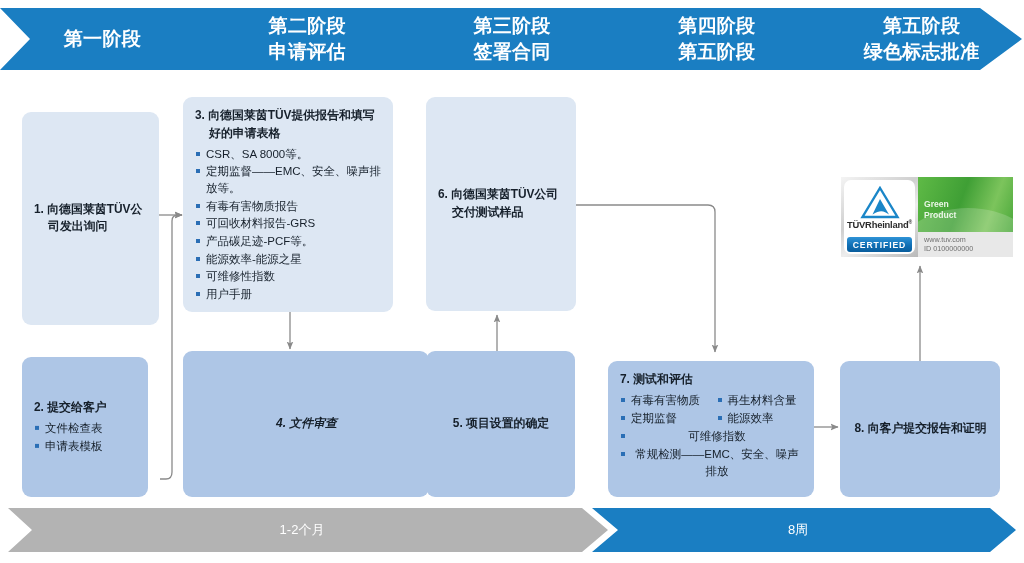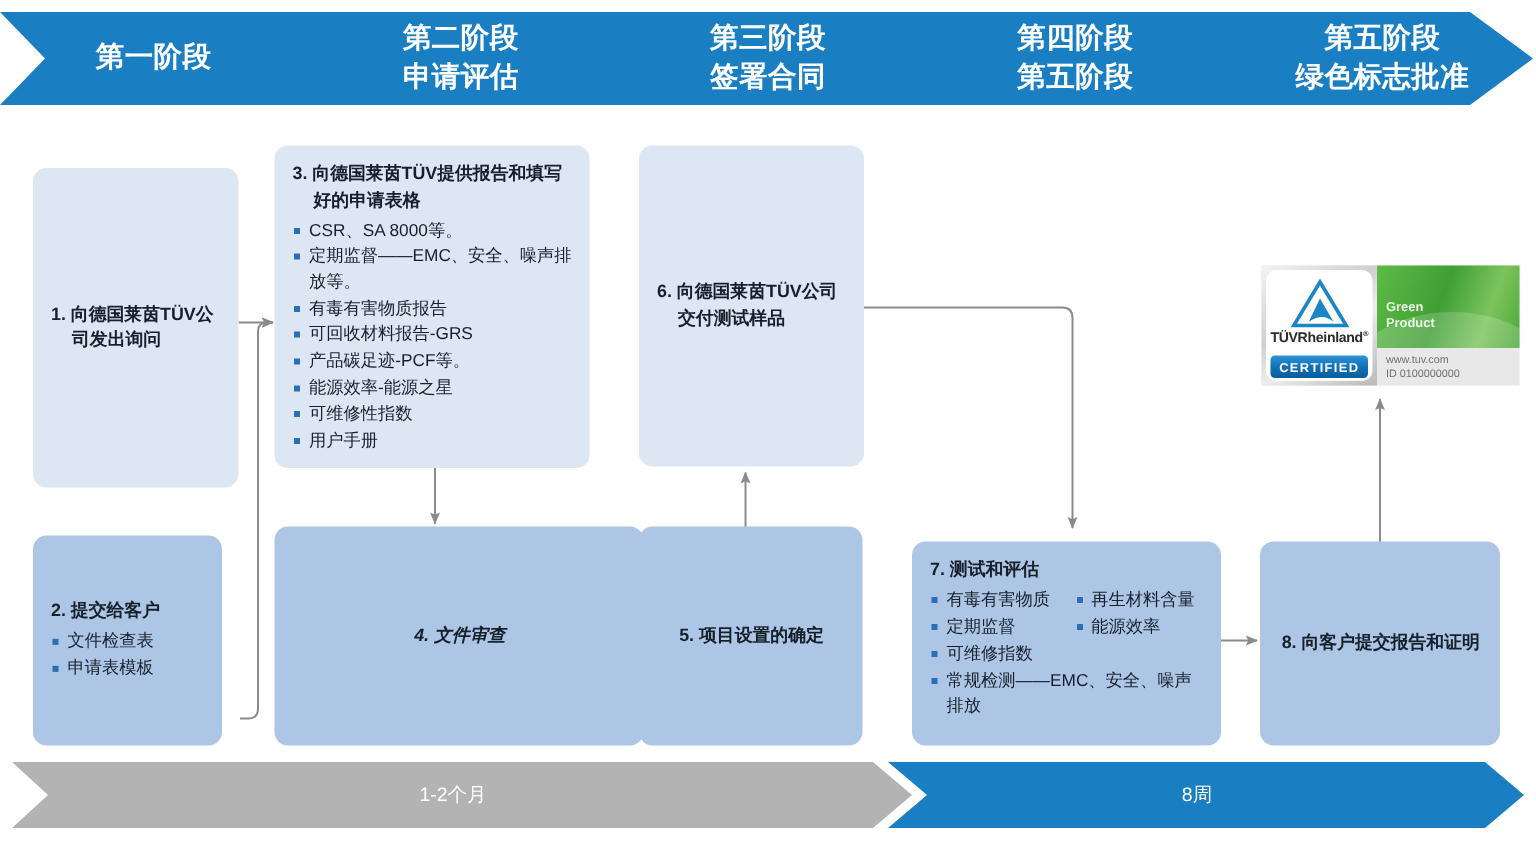--- a/index.html
+++ b/index.html
@@ -270,21 +270,21 @@
 
   <div class="pbox mid" style="left:608px; top:361px; width:206px; height:136px;">
     <div class="inner">
       <span class="title">7. 测试和评估</span>
       <ul class="bl two-col">
         <li>有毒有害物质</li>
         <li>定期监督</li>
         <li>再生材料含量</li>
         <li>能源效率</li>
       </ul>
-      <ul class="bl" style="margin-top:1px;">
+      <ul class="bl" style="margin-top:1px;text-align:center;">
         <li>可维修指数</li>
         <li>常规检测——EMC、安全、噪声排放</li>
       </ul>
     </div>
   </div>
 
   <div class="pbox mid center-v" style="left:840px; top:361px; width:160px; height:136px;">
     <div class="inner">
       <span class="title centered">8. 向客户提交报告和证明</span>
     </div>

